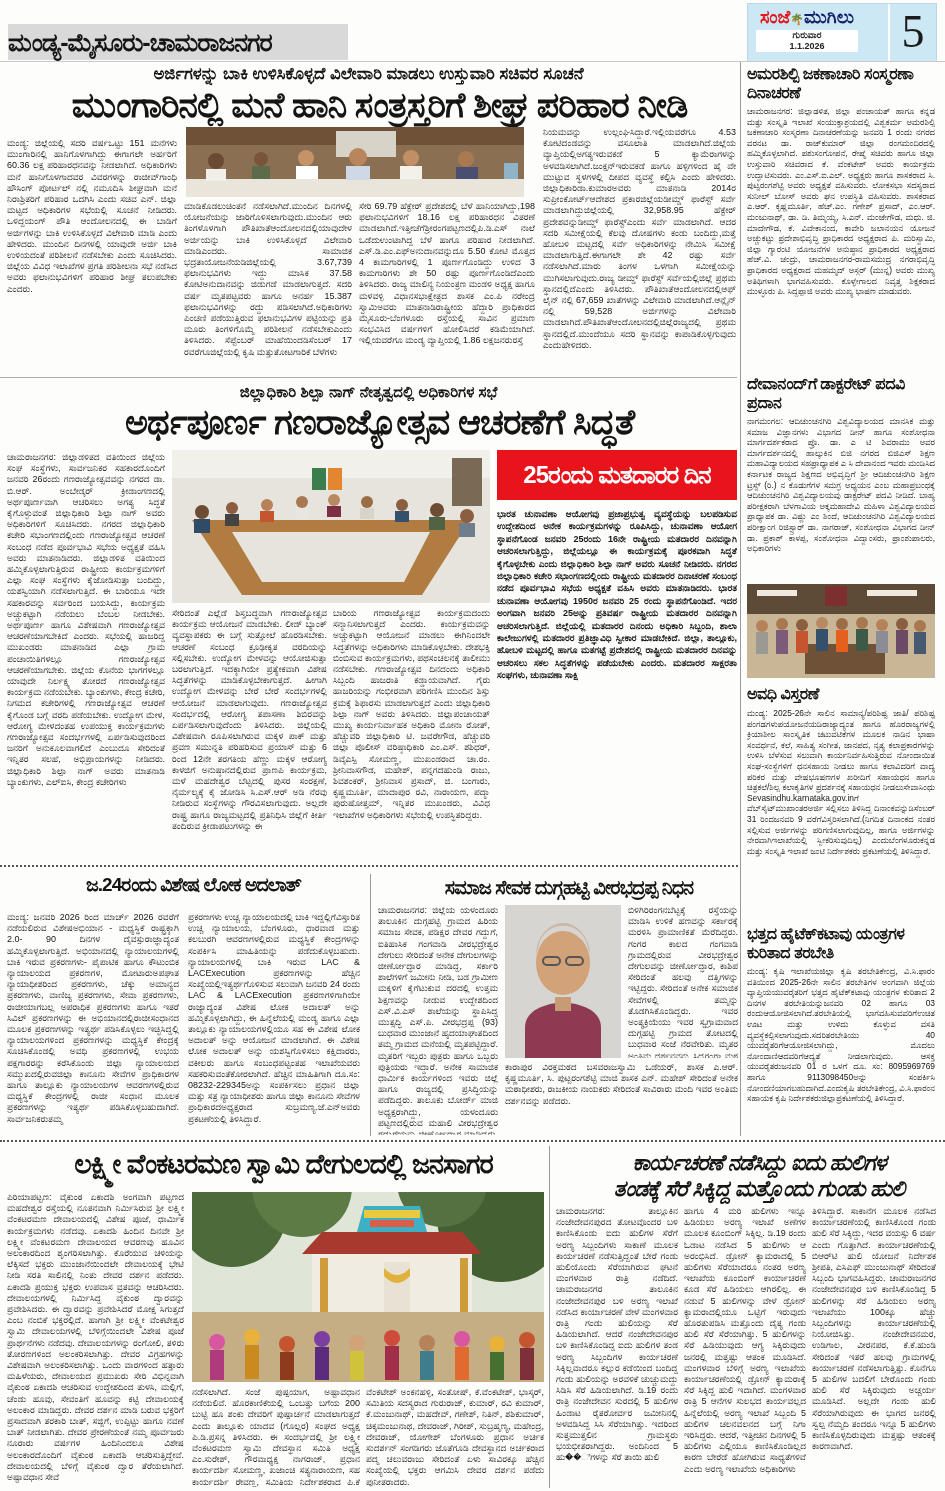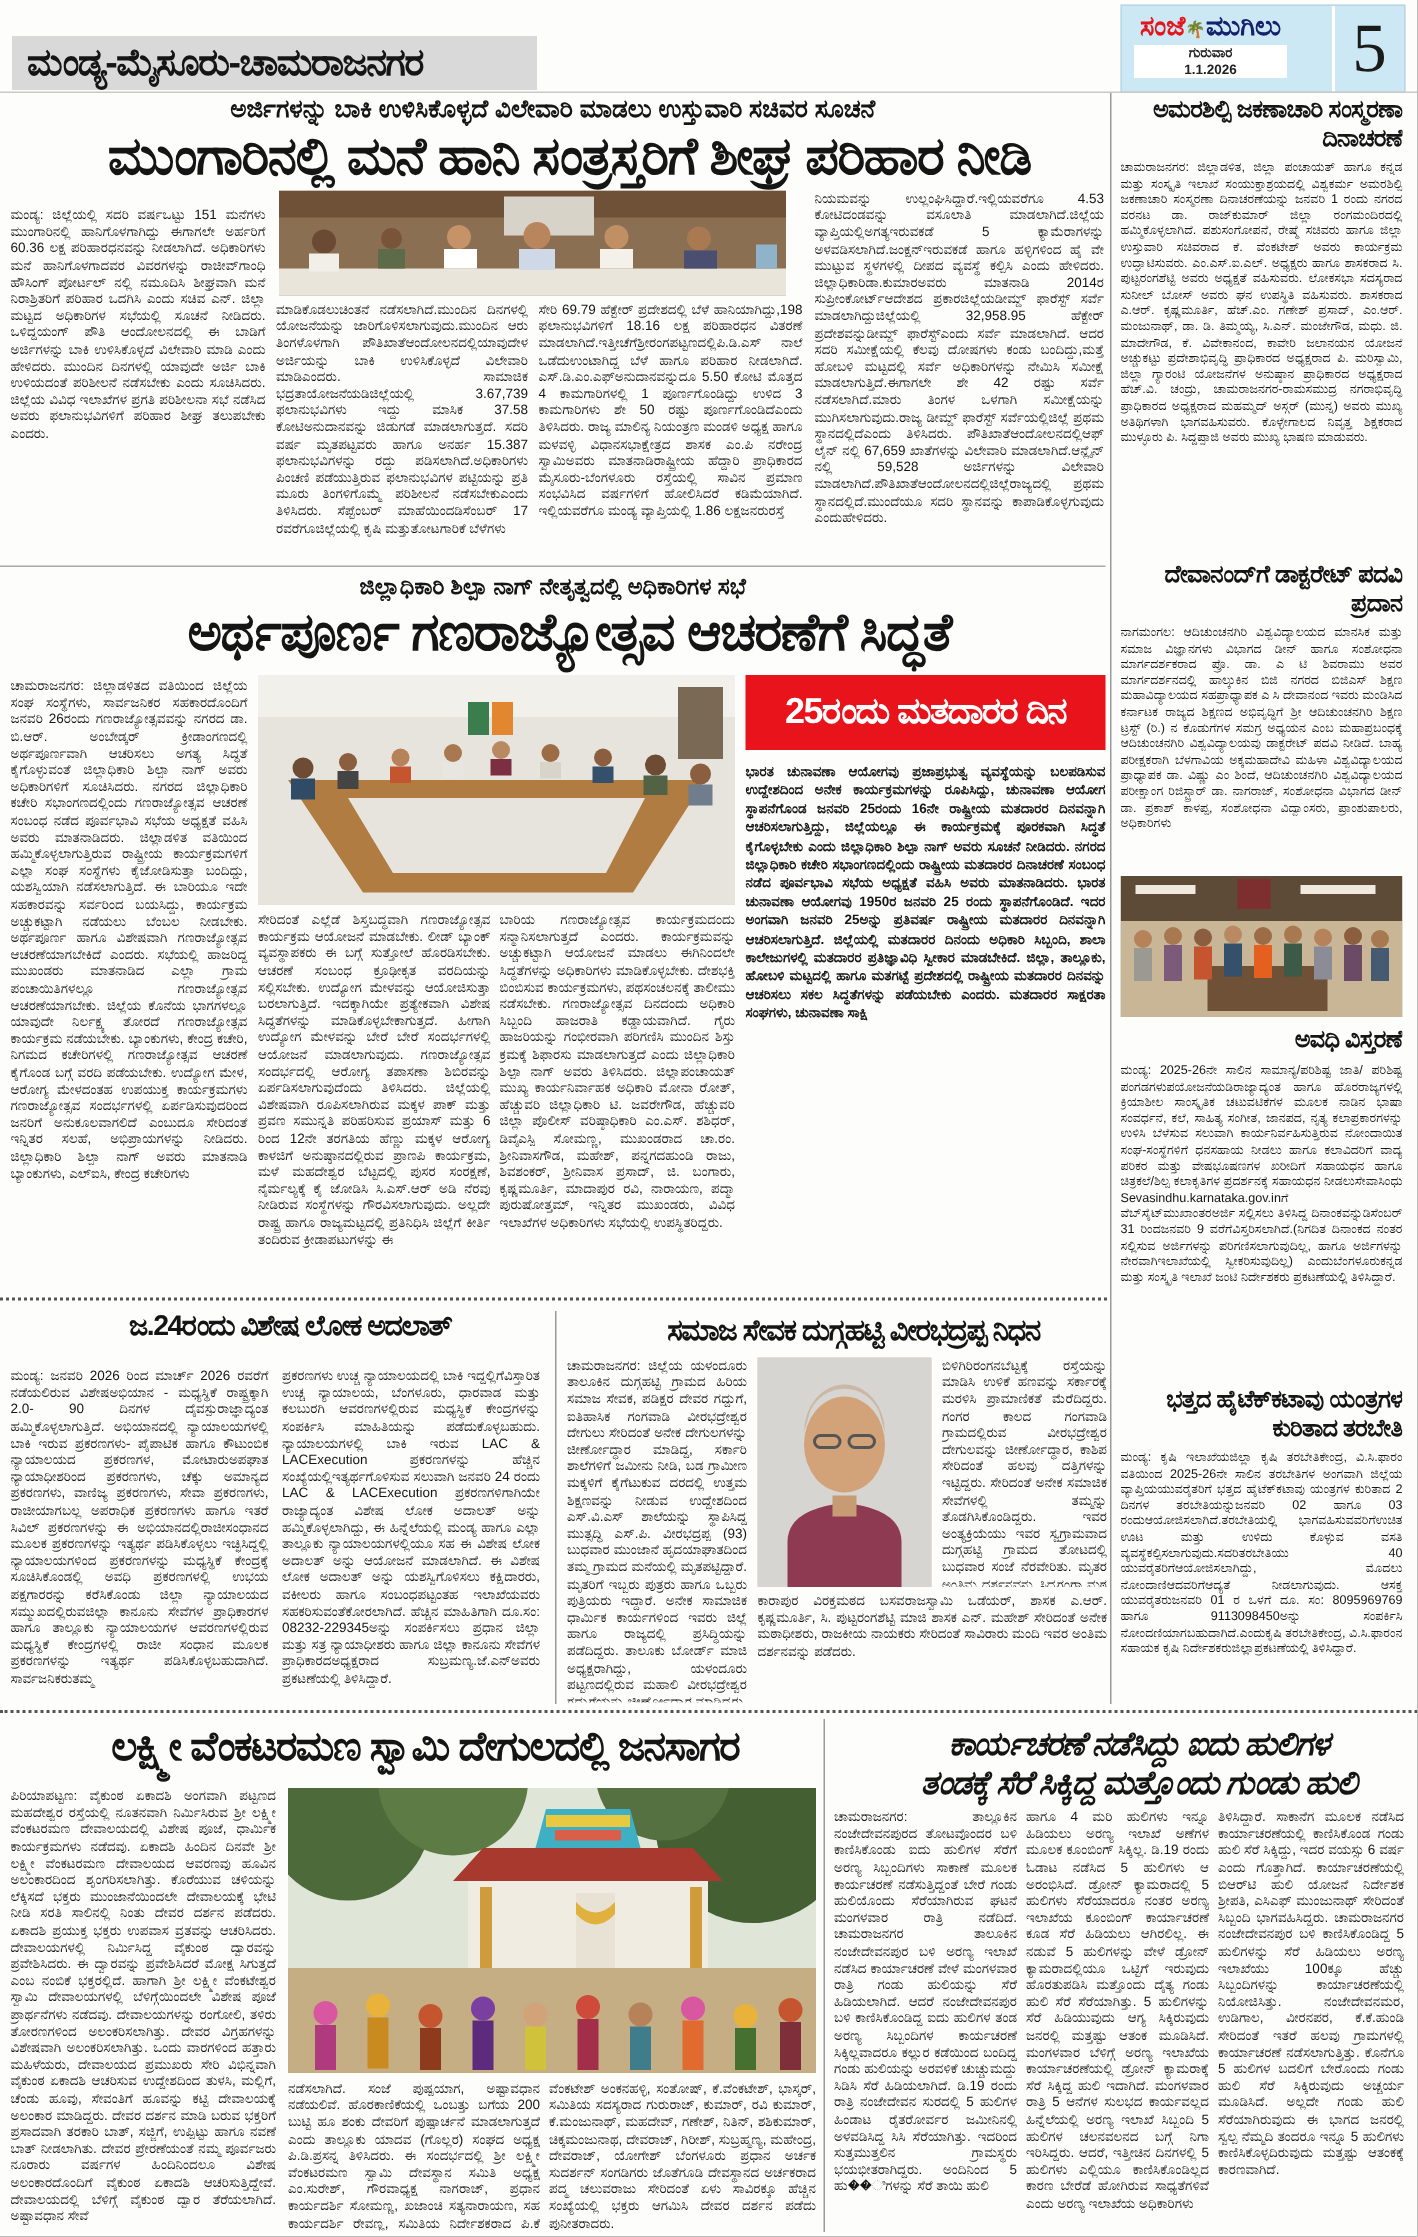--- a/index.html
+++ b/index.html
@@ -1,21 +1,21 @@
 <!DOCTYPE html>
 <html><head>
 <meta charset="utf-8">
 <style>
   html,body{margin:0;padding:0;background:#888;}
   .page{position:relative;width:945px;height:1491px;background:#fdfdfb;
         font-family:"Liberation Sans",sans-serif;color:#151515;overflow:hidden;margin:0 auto;}
   .abs{position:absolute;}
   
   .region-box{left:8px;top:24px;width:340px;height:36px;background:#d9d9d9;
-      font-size:25px;font-weight:bold;line-height:36px;padding-left:10px;letter-spacing:-1px;}
+      font-size:25px;font-weight:bold;line-height:36px;letter-spacing:-1px;}
   .masthead{left:747px;top:3px;width:188px;height:57px;background:#cde8f5;display:flex;border:1px solid #bcd6e4;gap:22px;}
   .m-left{flex:1;text-align:center;overflow:hidden;}
   .m-logo{font-size:18px;font-weight:bold;margin-top:3px;white-space:nowrap;}
   .m-red{color:#e3161d;} .m-navy{color:#15216b;}
   .m-icon{font-size:11px;color:#2e7d32;}
   .m-sub{background:#ffffff;margin:2px 8px 0 8px;font-size:9px;line-height:11px;font-weight:bold;color:#222;}
   .m-page{width:46px;border-left:2px solid #ffffff;font-family:"Liberation Serif",serif;
       font-size:46px;line-height:56px;text-align:center;color:#1b1b1b;}
   .hdr-rule{left:0;top:61px;width:945px;height:0;border-top:1px solid #c9c9c9;}
   
@@ -24,21 +24,21 @@
   .coltxt{font-size:9px;line-height:11.2px;text-align:justify;overflow:hidden;}
   .boldtxt{font-weight:bold;}
   .vrule{width:0;border-left:1px solid #9a9a9a;}
   .dotted{height:0;border-top:2px dotted #555;}
   .photo{overflow:hidden;background:#cfc8bc;}
   .photo svg{display:block;}
   
   .voter-box{background:#e8131b;color:#ffffff;font-weight:bold;font-size:24px;
       text-align:center;line-height:50px;letter-spacing:-1px;}
   
-  .sb-h{font-size:16px;font-weight:bold;line-height:19px;letter-spacing:-.5px;overflow:hidden;text-align:right;}
+  .sb-h{font-size:16px;font-weight:bold;line-height:19px;letter-spacing:-.5px;overflow:hidden;}
   .sb-b{font-size:8.4px;line-height:10.6px;text-align:justify;overflow:hidden;}
 </style>
 </head>
 <body>
 
 <div class="page">
 
   <div class="abs region-box">
     <span>ಮಂಡ್ಯ-ಮೈಸೂರು-ಚಾಮರಾಜನಗರ</span>
   </div>
@@ -123,21 +123,21 @@
   <div class="abs voter-box" style="left:497px;top:450px;width:240px;height:50px;">25ರಂದು ಮತದಾರರ ದಿನ</div>
   <div class="abs coltxt boldtxt" style="left:497px;top:508px;width:240px;height:352px;line-height:12.4px;">ಭಾರತ ಚುನಾವಣಾ ಆಯೋಗವು ಪ್ರಜಾಪ್ರಭುತ್ವ ವ್ಯವಸ್ಥೆಯನ್ನು ಬಲಪಡಿಸುವ ಉದ್ದೇಶದಿಂದ ಅನೇಕ ಕಾರ್ಯಕ್ರಮಗಳನ್ನು ರೂಪಿಸಿದ್ದು, ಚುನಾವಣಾ ಆಯೋಗ ಸ್ಥಾಪನೆಗೊಂಡ ಜನವರಿ 25ರಂದು 16ನೇ ರಾಷ್ಟ್ರೀಯ ಮತದಾರರ ದಿನವನ್ನಾಗಿ ಆಚರಿಸಲಾಗುತ್ತಿದ್ದು, ಜಿಲ್ಲೆಯಲ್ಲೂ ಈ ಕಾರ್ಯಕ್ರಮಕ್ಕೆ ಪೂರಕವಾಗಿ ಸಿದ್ಧತೆ ಕೈಗೊಳ್ಳಬೇಕು ಎಂದು ಜಿಲ್ಲಾಧಿಕಾರಿ ಶಿಲ್ಪಾ ನಾಗ್ ಅವರು ಸೂಚನೆ ನೀಡಿದರು. ನಗರದ ಜಿಲ್ಲಾಧಿಕಾರಿ ಕಚೇರಿ ಸಭಾಂಗಣದಲ್ಲಿಂದು ರಾಷ್ಟ್ರೀಯ ಮತದಾರರ ದಿನಾಚರಣೆ ಸಂಬಂಧ ನಡೆದ ಪೂರ್ವಭಾವಿ ಸಭೆಯ ಅಧ್ಯಕ್ಷತೆ ವಹಿಸಿ ಅವರು ಮಾತನಾಡಿದರು. ಭಾರತ ಚುನಾವಣಾ ಆಯೋಗವು 1950ರ ಜನವರಿ 25 ರಂದು ಸ್ಥಾಪನೆಗೊಂಡಿದೆ. ಇದರ ಅಂಗವಾಗಿ ಜನವರಿ 25ಅನ್ನು ಪ್ರತಿವರ್ಷ ರಾಷ್ಟ್ರೀಯ ಮತದಾರರ ದಿನವನ್ನಾಗಿ ಆಚರಿಸಲಾಗುತ್ತಿದೆ. ಜಿಲ್ಲೆಯಲ್ಲಿ ಮತದಾರರ ದಿನಂದು ಅಧಿಕಾರಿ ಸಿಬ್ಬಂದಿ, ಶಾಲಾ ಕಾಲೇಜುಗಳಲ್ಲಿ ಮತದಾರರ ಪ್ರತಿಜ್ಞಾವಿಧಿ ಸ್ವೀಕಾರ ಮಾಡಬೇಕಿದೆ. ಜಿಲ್ಲಾ, ತಾಲ್ಲೂಕು, ಹೋಬಳಿ ಮಟ್ಟದಲ್ಲಿ ಹಾಗೂ ಮತಗಟ್ಟೆ ಪ್ರದೇಶದಲ್ಲಿ ರಾಷ್ಟ್ರೀಯ ಮತದಾರರ ದಿನವನ್ನು ಆಚರಿಸಲು ಸಕಲ ಸಿದ್ಧತೆಗಳನ್ನು ಪಡೆಯಬೇಕು ಎಂದರು. ಮತದಾರರ ಸಾಕ್ಷರತಾ ಸಂಘಗಳು, ಚುನಾವಣಾ ಸಾಕ್ಷಿ</div>
 
   <div class="abs dotted" style="left:0;top:865px;width:738px;"></div>
 
   <div class="abs vrule" style="left:740px;top:62px;height:1074px;"></div>
   <div class="abs" style="left:747px;top:62px;width:188px;height:1074px;overflow:hidden;">
     <div class="abs sb-h" style="left:0;top:2px;width:188px;">ಅಮರಶಿಲ್ಪಿ ಜಕಣಾಚಾರಿ ಸಂಸ್ಮರಣಾ ದಿನಾಚರಣೆ</div>
     <div class="abs sb-b" style="left:0;top:44px;width:188px;height:264px;">ಚಾಮರಾಜನಗರ: ಜಿಲ್ಲಾಡಳಿತ, ಜಿಲ್ಲಾ ಪಂಚಾಯತ್ ಹಾಗೂ ಕನ್ನಡ ಮತ್ತು ಸಂಸ್ಕೃತಿ ಇಲಾಖೆ ಸಂಯುಕ್ತಾಶ್ರಯದಲ್ಲಿ ವಿಶ್ವಕರ್ಮ ಅಮರಶಿಲ್ಪಿ ಜಕಣಾಚಾರಿ ಸಂಸ್ಮರಣಾ ದಿನಾಚರಣೆಯನ್ನು ಜನವರಿ 1 ರಂದು ನಗರದ ವರನಟ ಡಾ. ರಾಜ್‌ಕುಮಾರ್ ಜಿಲ್ಲಾ ರಂಗಮಂದಿರದಲ್ಲಿ ಹಮ್ಮಿಕೊಳ್ಳಲಾಗಿದೆ. ಪಶುಸಂಗೋಪನೆ, ರೇಷ್ಮೆ ಸಚಿವರು ಹಾಗೂ ಜಿಲ್ಲಾ ಉಸ್ತುವಾರಿ ಸಚಿವರಾದ ಕೆ. ವೆಂಕಟೇಶ್ ಅವರು ಕಾರ್ಯಕ್ರಮ ಉದ್ಘಾಟಿಸುವರು. ಎಂ.ಎಸ್.ಐ.ಎಲ್. ಅಧ್ಯಕ್ಷರು ಹಾಗೂ ಶಾಸಕರಾದ ಸಿ. ಪುಟ್ಟರಂಗಶೆಟ್ಟಿ ಅವರು ಅಧ್ಯಕ್ಷತೆ ವಹಿಸುವರು. ಲೋಕಸಭಾ ಸದಸ್ಯರಾದ ಸುನೀಲ್ ಬೋಸ್ ಅವರು ಘನ ಉಪಸ್ಥಿತಿ ವಹಿಸುವರು. ಶಾಸಕರಾದ ಎ.ಆರ್. ಕೃಷ್ಣಮೂರ್ತಿ, ಹೆಚ್.ಎಂ. ಗಣೇಶ್ ಪ್ರಸಾದ್, ಎಂ.ಆರ್. ಮಂಜುನಾಥ್, ಡಾ. ಡಿ. ತಿಮ್ಮಯ್ಯ, ಸಿ.ಎನ್. ಮಂಜೇಗೌಡ, ಮಧು. ಜಿ. ಮಾದೇಗೌಡ, ಕೆ. ವಿವೇಕಾನಂದ, ಕಾವೇರಿ ಜಲಾನಯನ ಯೋಜನೆ ಅಚ್ಚುಕಟ್ಟು ಪ್ರದೇಶಾಭಿವೃದ್ಧಿ ಪ್ರಾಧಿಕಾರದ ಅಧ್ಯಕ್ಷರಾದ ಪಿ. ಮರಿಸ್ವಾಮಿ, ಜಿಲ್ಲಾ ಗ್ಯಾರಂಟಿ ಯೋಜನೆಗಳ ಅನುಷ್ಠಾನ ಪ್ರಾಧಿಕಾರದ ಅಧ್ಯಕ್ಷರಾದ ಹೆಚ್.ವಿ. ಚಂದ್ರು, ಚಾಮರಾಜನಗರ-ರಾಮಸಮುದ್ರ ನಗರಾಭಿವೃದ್ಧಿ ಪ್ರಾಧಿಕಾರದ ಅಧ್ಯಕ್ಷರಾದ ಮಹಮ್ಮದ್ ಅಸ್ಗರ್ (ಮುನ್ನ) ಅವರು ಮುಖ್ಯ ಅತಿಥಿಗಳಾಗಿ ಭಾಗವಹಿಸುವರು. ಕೊಳ್ಳೇಗಾಲದ ನಿವೃತ್ತ ಶಿಕ್ಷಕರಾದ ಮುಳ್ಳೂರು ಪಿ. ಸಿದ್ದಪ್ಪಾಜಿ ಅವರು ಮುಖ್ಯ ಭಾಷಣ ಮಾಡುವರು.</div>
 
-    <div class="abs sb-h" style="left:0;top:312px;width:188px;">ದೇವಾನಂದ್‌ಗೆ ಡಾಕ್ಟರೇಟ್ ಪದವಿ ಪ್ರದಾನ</div>
+    <div class="abs sb-h" style="left:0;top:312px;width:188px;font-family:Liberation Serif, serif;">ದೇವಾನಂದ್‌ಗೆ ಡಾಕ್ಟರೇಟ್ ಪದವಿ ಪ್ರದಾನ</div>
     <div class="abs sb-b" style="left:0;top:354px;width:188px;height:164px;">ನಾಗಮಂಗಲ: ಆದಿಚುಂಚನಗಿರಿ ವಿಶ್ವವಿದ್ಯಾಲಯದ ಮಾನಸಿಕ ಮತ್ತು ಸಮಾಜ ವಿಜ್ಞಾನಗಳು ವಿಭಾಗದ ಡೀನ್ ಹಾಗೂ ಸಂಶೋಧನಾ ಮಾರ್ಗದರ್ಶಕರಾದ ಪ್ರೊ. ಡಾ. ಎ ಟಿ ಶಿವರಾಮು ಅವರ ಮಾರ್ಗದರ್ಶನದಲ್ಲಿ ಹಾಲ್ಕುಕಿನ ಬಿಜಿ ನಗರದ ಬಿಜಿಎಸ್ ಶಿಕ್ಷಣ ಮಹಾವಿದ್ಯಾಲಯದ ಸಹಪ್ರಾಧ್ಯಾಪಕ ಎ ಸಿ ದೇವಾನಂದ ಇವರು ಮಂಡಿಸಿದ ಕರ್ನಾಟಕ ರಾಜ್ಯದ ಶಿಕ್ಷಣದ ಅಭಿವೃದ್ಧಿಗೆ ಶ್ರೀ ಆದಿಚುಂಚನಗಿರಿ ಶಿಕ್ಷಣ ಟ್ರಸ್ಟ್ (ರಿ.) ನ ಕೊಡುಗೆಗಳ ಸಮಗ್ರ ಅಧ್ಯಯನ ಎಂಬ ಮಹಾಪ್ರಬಂಧಕ್ಕೆ ಆದಿಚುಂಚನಗಿರಿ ವಿಶ್ವವಿದ್ಯಾಲಯವು ಡಾಕ್ಟರೇಟ್ ಪದವಿ ನೀಡಿದೆ. ಬಾಹ್ಯ ಪರೀಕ್ಷಕರಾಗಿ ಬೆಳಗಾವಿಯ ಅಕ್ಕಮಹಾದೇವಿ ಮಹಿಳಾ ವಿಶ್ವವಿದ್ಯಾಲಯದ ಪ್ರಾಧ್ಯಾಪಕ ಡಾ. ವಿಷ್ಣು ಎಂ ಶಿಂದೆ, ಆದಿಚುಂಚನಗಿರಿ ವಿಶ್ವವಿದ್ಯಾಲಯದ ಪರೀಕ್ಷಾಂಗ ರಿಜಿಸ್ಟ್ರಾರ್ ಡಾ. ನಾಗರಾಜ್, ಸಂಶೋಧನಾ ವಿಭಾಗದ ಡೀನ್ ಡಾ. ಪ್ರಕಾಶ್ ಕಾಳಪ್ಪ, ಸಂಶೋಧನಾ ವಿದ್ವಾಂಸರು, ಪ್ರಾಂಶುಪಾಲರು, ಅಧಿಕಾರಿಗಳು</div>
     <div class="abs photo" style="left:0;top:522px;width:188px;height:94px;">
       <svg width="188" height="94" viewBox="0 0 188 94">
         <rect width="188" height="94" fill="#c9b globalization"></rect>
           <rect width="188" height="94" fill="#c9b696"></rect>
         <rect x="0" y="0" width="188" height="30" fill="#5d4a37"></rect>
         <rect x="10" y="6" width="40" height="6" fill="#efe9df"></rect>
           <rect x="120" y="6" width="50" height="6" fill="#efe9df"></rect>
         <rect x="78" y="2" width="22" height="20" fill="#7d2f2f"></rect>
         <rect x="58" y="60" width="80" height="30" fill="#6e5136"></rect>

